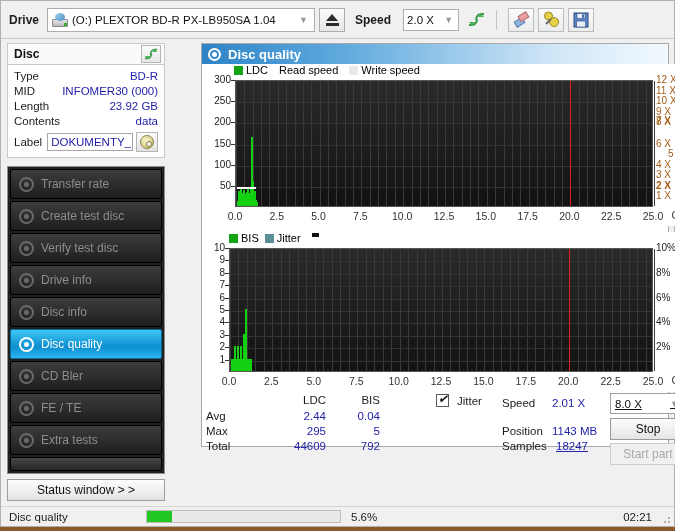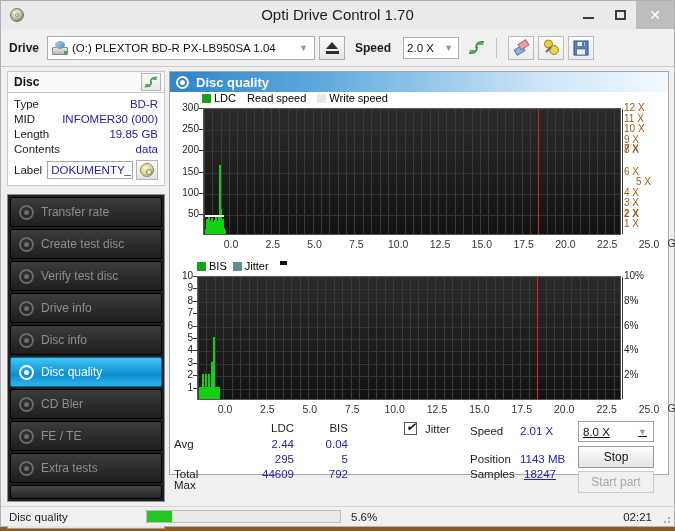--- a/index.html
+++ b/index.html
@@ -93,21 +93,21 @@
   }
   .eject-glyph { width:0;height:0;border-left:6px solid transparent;border-right:6px solid transparent;border-bottom:7px solid #2b2b2b; margin-bottom:1px;}
   .speed-combo {
     width: 56px;height:22px;background:#fff;border:1px solid #adadad;
     display:flex;align-items:center;padding:0 3px;font-size:11.5px;color:#111;margin-left:4px;
   }
   .tsep { width:1px;height:20px;background:#c4c4c4;margin:0 7px; }
   .icon-btn { width:26px;height:24px;background:linear-gradient(#fcfcfc,#ececec);border:1px solid #bcbcbc;margin-left:4px;display:flex;align-items:center;justify-content:center;}
   .icon-btn.flat { background:transparent;border:1px solid transparent;}
   
-  .body-row { display:flex; height: 412px; }
+  .body-row { display:flex; height: 412px; gap: 32px; }
   .left-pane { width: 168px; padding: 4px 4px 0 6px; }
   
   .disc-hdr {
     height: 22px; background:#fafafa; border:1px solid #c8c8c8;
     display:flex;align-items:center; padding:0 3px 0 6px;
     font-size:12px;font-weight:bold;color:#111;
   }
   .disc-hdr .refresh-btn{
     margin-left:auto;width:20px;height:18px;
     background:linear-gradient(#fbfbfb,#e8e8e8);border:1px solid #b4b4b4;
@@ -187,21 +187,21 @@
     background:linear-gradient(#2a2a2a,#121212);
     border:1px solid #555;
   }
   .vgrid{position:absolute;top:0;bottom:0;width:1px;background:#3a3a3a;}
   .hgrid{position:absolute;left:0;right:0;height:1px;background:#333;}
   .posline{position:absolute;top:0;bottom:0;width:1px;background:#e02020;}
   .bar{position:absolute;bottom:0;background:#13d013;}
   .readline{position:absolute;height:2px;background:#ffffff;}
   .ytick{position:absolute;font-size:10px;color:#222;text-align:right;}
   .ytick-r{position:absolute;font-size:10px;color:#a05a12;}
-  .xtick{position:absolute;font-size:10.5px;color:#333;text-align:center;margin-left:28px;}
+  .xtick{position:absolute;font-size:10.5px;color:#333;text-align:center;}
   .tickmark{position:absolute;width:4px;height:1px;background:#333;}
   
   .stats{position:absolute;left:0;right:0;font-size:11.5px;color:#1c1c1c;}
   .st-lbl{position:absolute;}
   .st-val{position:absolute;color:#2222aa;text-align:right;}
   .chk{width:13px;height:13px;border:1px solid #5a5a5a;background:#fff;display:inline-block;position:relative;}
   .chk:after{content:"✔";position:absolute;left:1px;top:-3px;font-size:12px;color:#111;}
   .sel-speed{
     position:absolute;width:76px;height:21px;background:#fff;border:1px solid #a0a0a0;
     display:flex;align-items:center;padding:0 4px;font-size:11.5px;color:#111;
@@ -228,36 +228,20 @@
   .sb-pct{width:60px;text-align:left;padding-left:10px;}
   .sb-time{margin-left:auto;padding-right:22px;}
   .sb-grip{position:absolute;right:4px;bottom:3px;width:10px;height:10px;}
   .sb-grip i{position:absolute;width:2px;height:2px;background:#b0b0b0;}
 </style>
 </head>
 <body>
 
 <div class="app">
 
-  <div class="titlebar">
-    <div class="tb-icon">
-      <div class="disc"></div>
-        <div class="hole"></div>
-    </div>
-    <div class="tb-title">Opti Drive Control 1.70</div>
-    <div class="tb-btns">
-      <div class="tb-btn">
-          <i class="tb-min-glyph"></i>
-        </div>
-      <div class="tb-btn">
-          <i class="tb-max-glyph"></i>
-        </div>
-      <div class="tb-btn close">✕</div>
-    </div>
-  </div>
 
 
   <div class="toolbar">
     <span class="tool-label">Drive</span>
     <div class="drive-combo">
       <span class="dicon">
         <i class="body"></i>
           <i class="disc2"></i>
           <i class="led"></i>
       </span>
@@ -325,21 +309,21 @@
         <div class="disc-row">
           <span class="k">Type</span>
           <span class="v">BD-R</span>
         </div>
         <div class="disc-row">
           <span class="k">MID</span>
           <span class="v">INFOMER30 (000)</span>
         </div>
         <div class="disc-row">
           <span class="k">Length</span>
-          <span class="v">19.85 GB</span>
+          <span class="v">23.92 GB</span>
         </div>
         <div class="disc-row">
           <span class="k">Contents</span>
           <span class="v">data</span>
         </div>
         <div class="label-row">
           <span class="k">Label</span>
           <span class="label-input" placeholder="Label">DOKUMENTY_I</span>
           <span class="cd-btn">
               <i class="cd-glyph"></i>
@@ -719,21 +703,21 @@
           </div>
 
           <div class="stats" style="top:330px;height:52px;">
             <span class="st-lbl" style="left:84px;top:0;width:40px;text-align:right;">LDC</span>
             <span class="st-lbl" style="left:138px;top:0;width:40px;text-align:right;">BIS</span>
 
             <span class="st-lbl" style="left:4px;top:16px;">Avg</span>
             <span class="st-val" style="left:84px;top:16px;width:40px;">2.44</span>
             <span class="st-val" style="left:138px;top:16px;width:40px;">0.04</span>
 
-            <span class="st-lbl" style="left:4px;top:31px;margin-top:26px;">Max</span>
+            <span class="st-lbl" style="left:4px;top:31px;">Max</span>
             <span class="st-val" style="left:84px;top:31px;width:40px;">295</span>
             <span class="st-val" style="left:138px;top:31px;width:40px;">5</span>
 
             <span class="st-lbl" style="left:4px;top:46px;">Total</span>
             <span class="st-val" style="left:74px;top:46px;width:50px;">44609</span>
             <span class="st-val" style="left:138px;top:46px;width:40px;">792</span>
 
             <span style="position:absolute;left:234px;top:0px;">
               <i class="chk"></i>
             </span>

